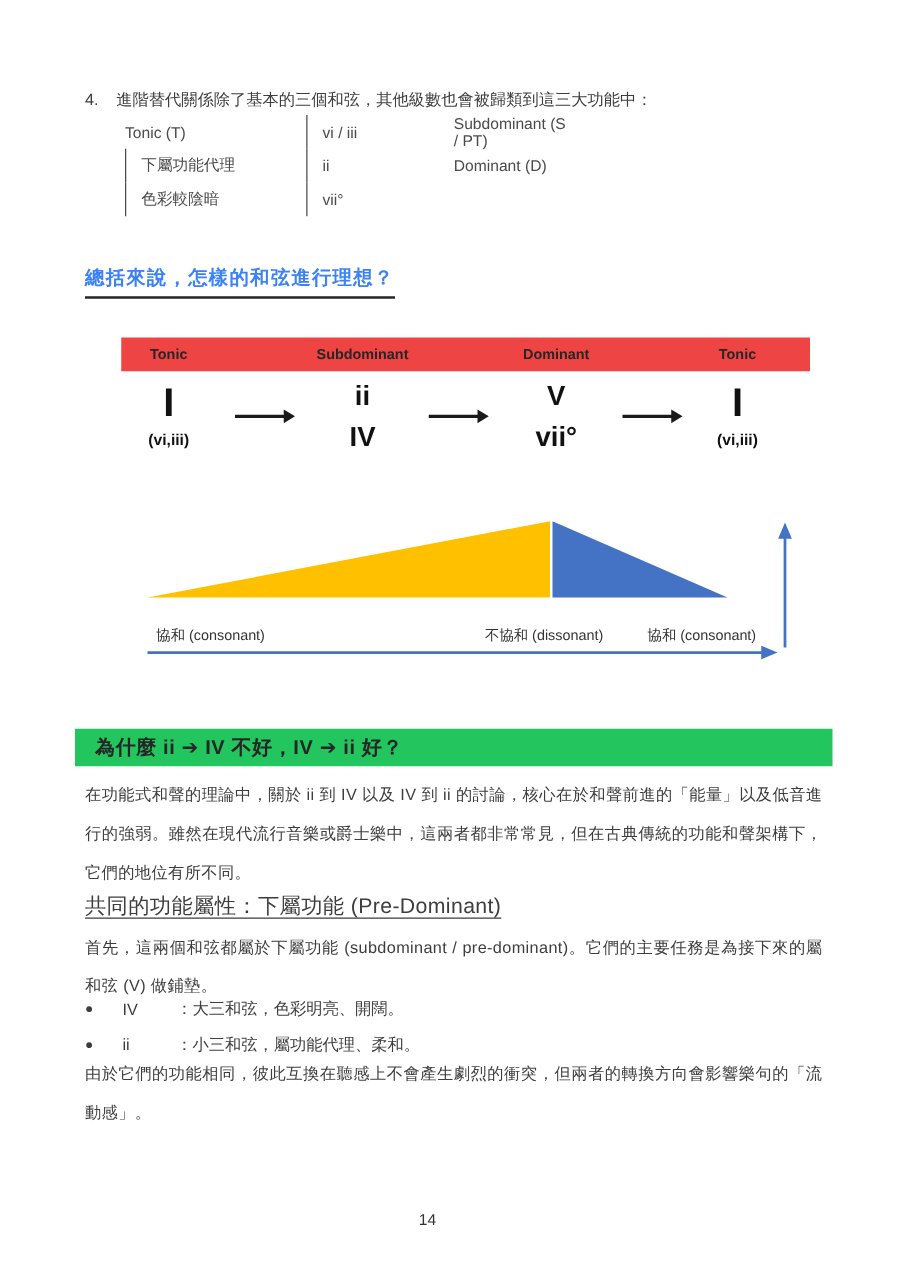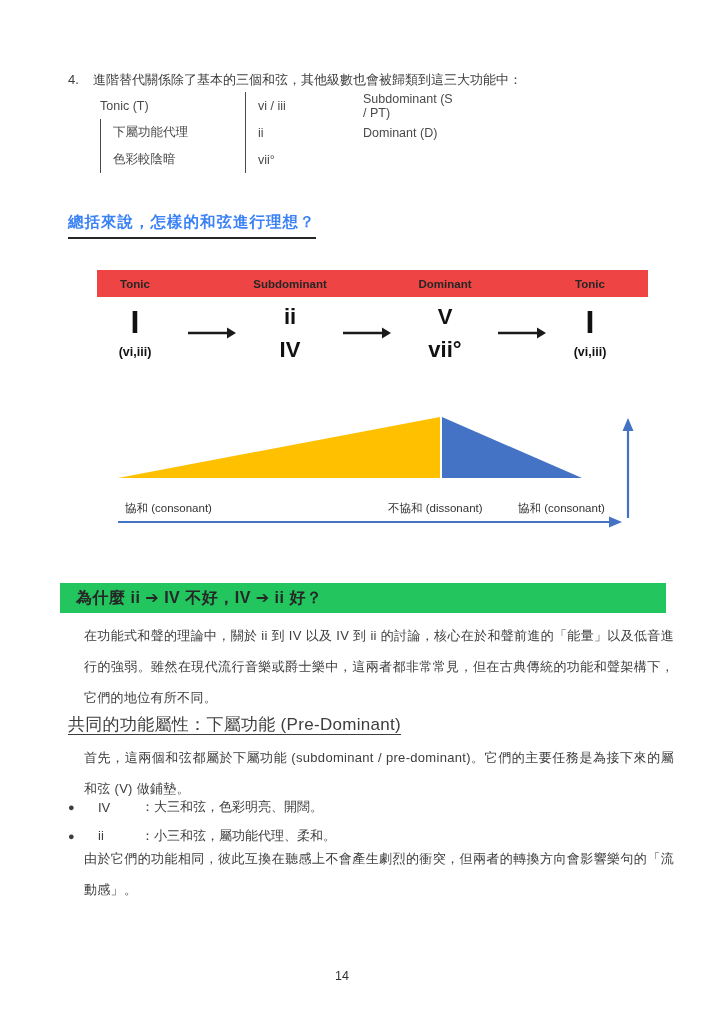--- a/index.html
+++ b/index.html
@@ -29,21 +29,21 @@
   .chord .stack{font-size:22px; line-height:33px; display:block;}
   .prog-arrow{position:absolute; top:26px; transform:translateX(-50%);}
   .prog-arrow.a0{left:115px;} .prog-arrow.a1{left:270px;} .prog-arrow.a2{left:425px;}
   
   .tension-svg{position:absolute; left:0; top:400px;}
   .tension-label{font-size:11.5px; fill:#333333; font-family:"Liberation Sans","DejaVu Sans",sans-serif;}
   
   .heading2-bar{position:absolute; left:60px; top:583px; width:606px; height:30px; background:#22c55e; display:flex; align-items:center; padding-left:16px; box-sizing:border-box;}
   .heading2-bar .txt{font-size:16px; font-weight:bold; color:#262626; letter-spacing:0.5px;}
   
-  .body-par{position:absolute; left:68px; width:590px; font-size:13px; line-height:31px; text-align:justify; color:#3d3d3d; letter-spacing:0.3px;margin-left:16px;}
+  .body-par{position:absolute; left:68px; width:590px; font-size:13px; line-height:31px; text-align:justify; color:#3d3d3d; letter-spacing:0.3px;}
   .par1{top:620px;}
   .subheading{position:absolute; left:68px; top:713px; font-size:17px; color:#3d3d3d; text-decoration:underline; text-underline-offset:4px; letter-spacing:0.3px;}
   .par2{top:742px;}
   .bullets{position:absolute; left:68px; top:793px; font-size:13px; color:#3d3d3d;}
   .bullet-row{display:flex; align-items:center; height:28.5px;}
   .bullet-row .dot{width:30px; font-size:11px;}
   .bullet-row .term{width:43px;}
   .par3{top:843px;}
   .page-num{position:absolute; left:0; top:969px; width:684px; text-align:center; font-size:12.5px; color:#333;}
 </style>

